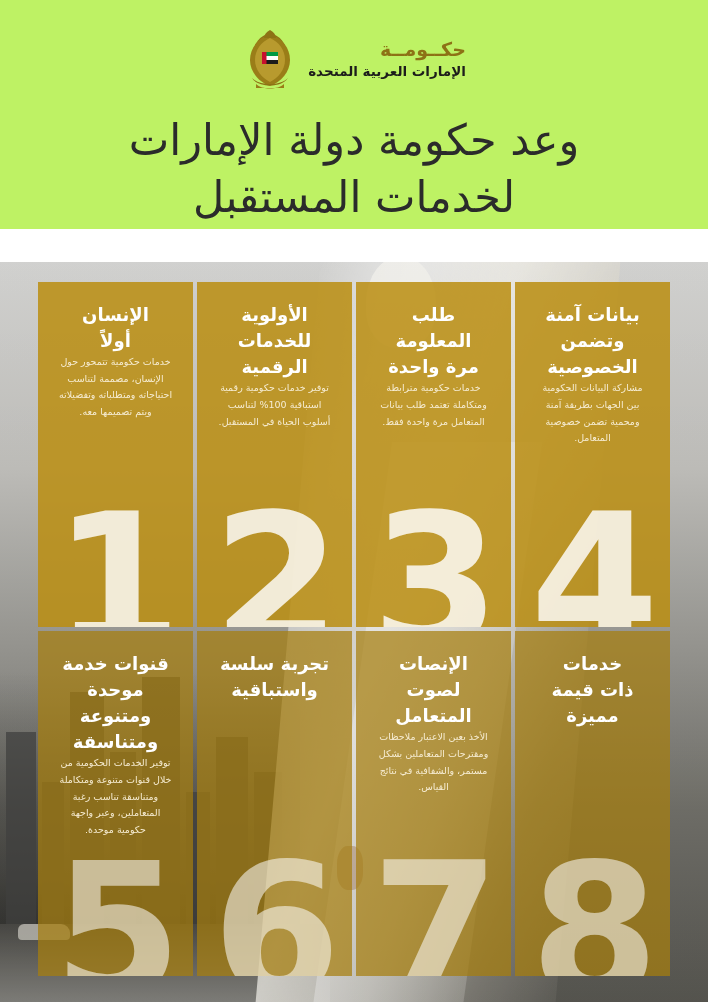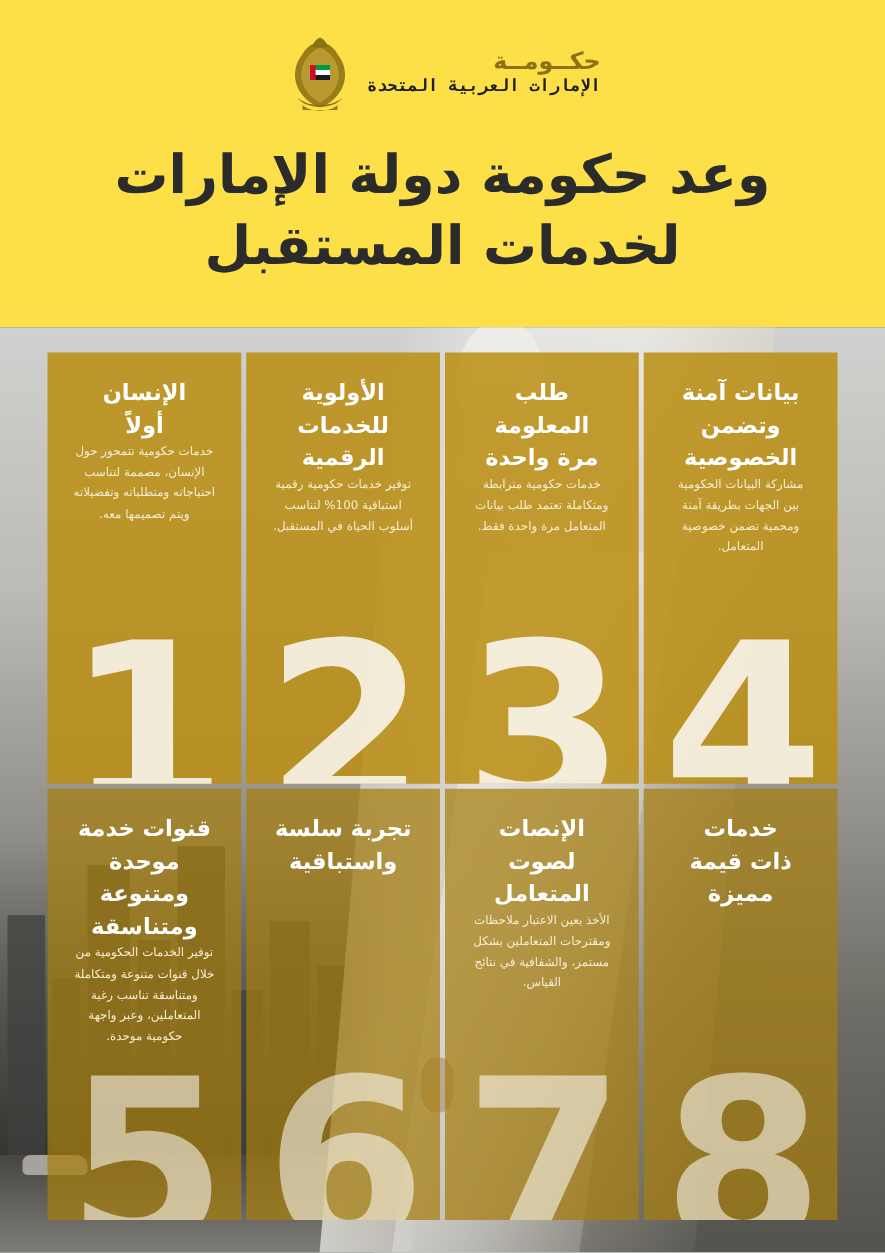--- a/index.html
+++ b/index.html
@@ -12,22 +12,22 @@
   .page {
     position: relative;
     width: 708px; height: 1002px;
     background: #ffffff;
   }
 
   
   .header {
     position: absolute;
     top: 0; left: 0; right: 0;
-    height: 262px;
-    background: #fde047;
+    height: 229px;
+    background: #bef264;
   }
   .emblem-row {
     display: flex;
     flex-direction: row;
     align-items: center;
     justify-content: center;
     gap: 10px;
     padding-top: 26px;
   }
   .emblem {
@@ -45,28 +45,27 @@
     font-size: 19px;
     font-weight: bold;
     color: #8d7215;
     letter-spacing: 0px;
   }
   .gov-text .line2 {
     font-size: 13.5px;
     font-weight: bold;
     color: #1d1d1b;
     margin-top: 2px;
-    font-family: Liberation Mono, monospace;
   }
 
   .main-title {
     margin-top: 20px;
     text-align: center;
     color: #2b2b2b;
-    font-weight: bold;
+    font-weight: normal;
     font-size: 43px;
     line-height: 1.32;
     letter-spacing: 0px;
     padding: 0 60px;
   }
   .main-title .t-line {
     display: block;
     white-space: nowrap;
   }
 

